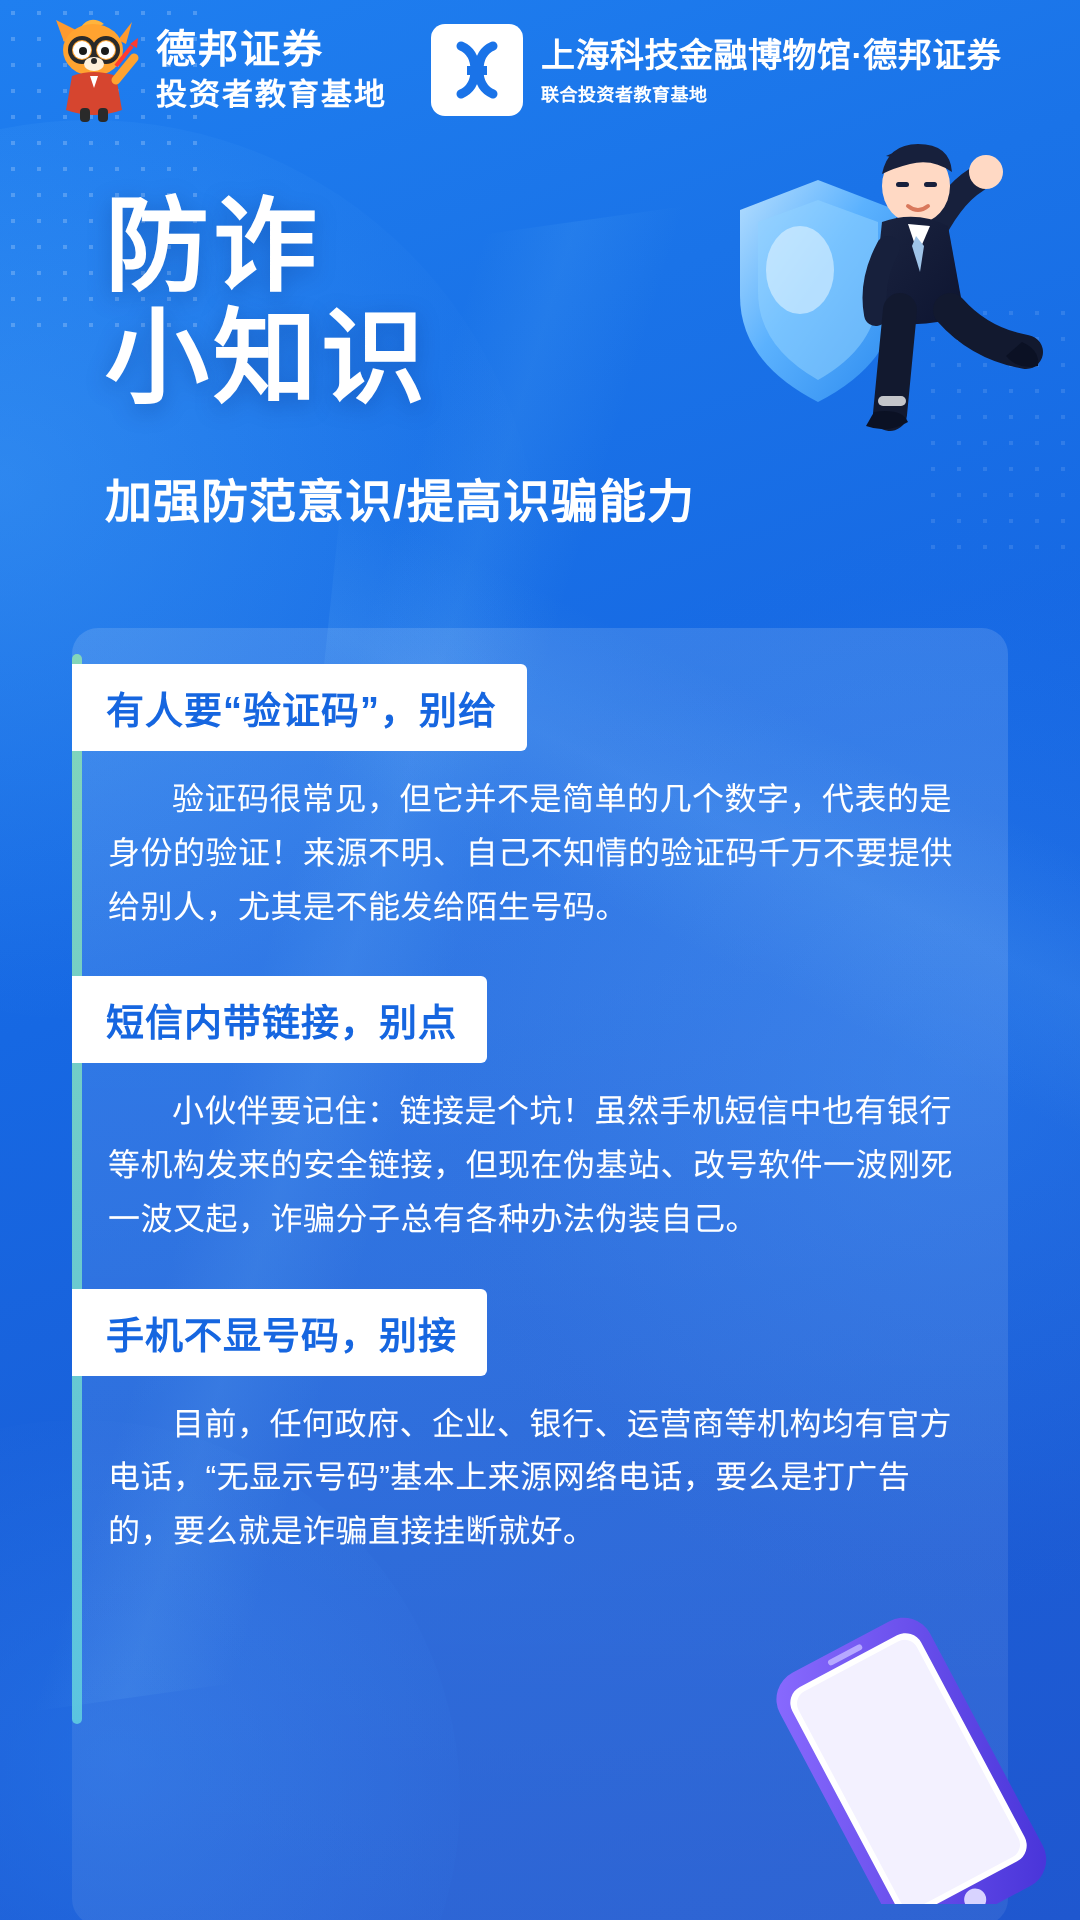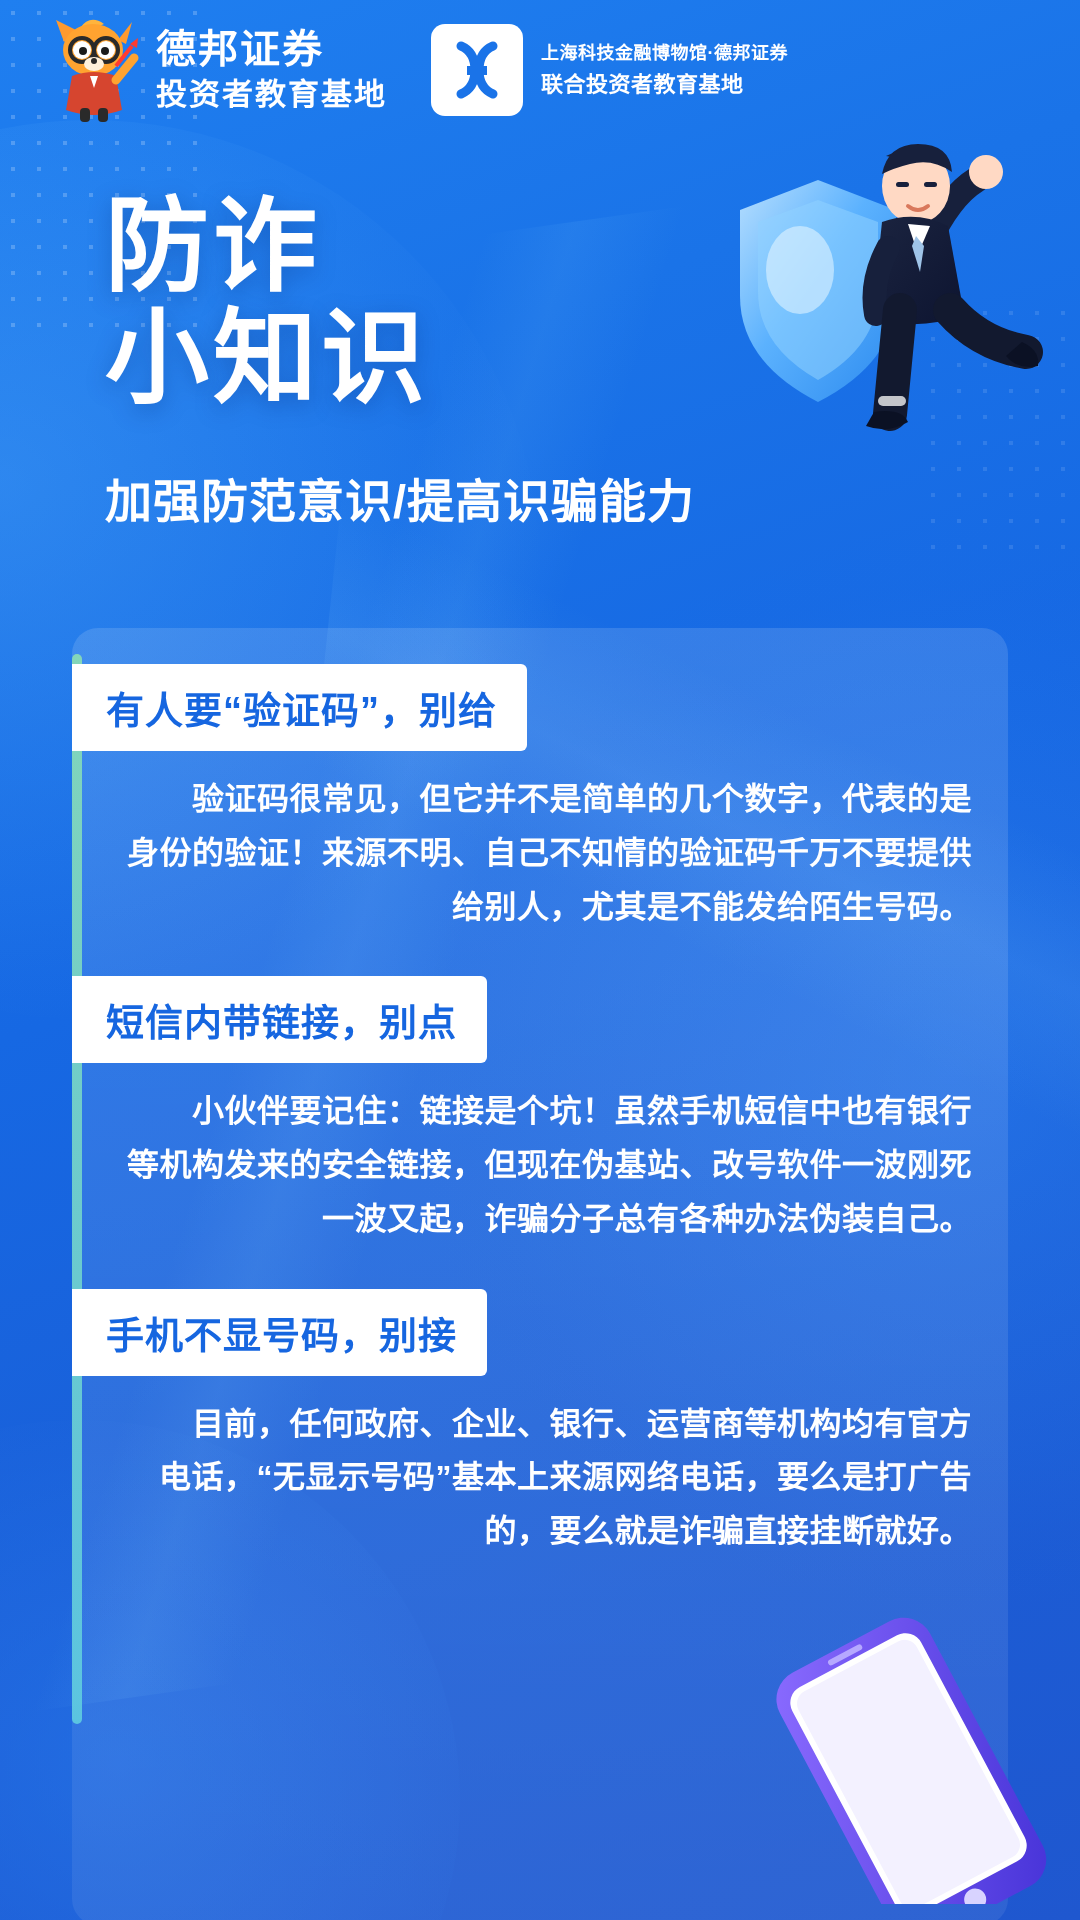--- a/index.html
+++ b/index.html
@@ -127,27 +127,27 @@
     align-items: center;
     justify-content: center;
     flex: 0 0 auto;
   }
   .brand-right-text {
     margin-left: 18px;
     color: #ffffff;
     line-height: 1.25;
   }
   .museum-name {
-    font-size: 18px;
+    font-size: 34px;
     font-weight: bold;
     letter-spacing: 0.5px;
     white-space: nowrap;
   }
   .museum-sub {
-    font-size: 22px;
+    font-size: 18px;
     font-weight: bold;
     margin-top: 7px;
     letter-spacing: 0.5px;
   }
 
   
   #hero {
     position: absolute;
     left: 78px;
     top: 190px;
@@ -215,22 +215,21 @@
     letter-spacing: 1px;
     white-space: nowrap;
   }
   .section-body {
     color: #ffffff;
     font-size: 32px;
     line-height: 1.68;
     letter-spacing: 0.5px;
     text-indent: 64px;
     padding: 22px 36px 0 36px;
-    font-weight: 700;
-    text-align: right;
+    font-weight: 400;
   }
   .sec-1 { margin-top: 36px; }
   .sec-2 { margin-top: 42px; }
   .sec-3 { margin-top: 42px; }
 
   
   #phone-art {
     position: absolute;
     right: 28px;
     bottom: 16px;

